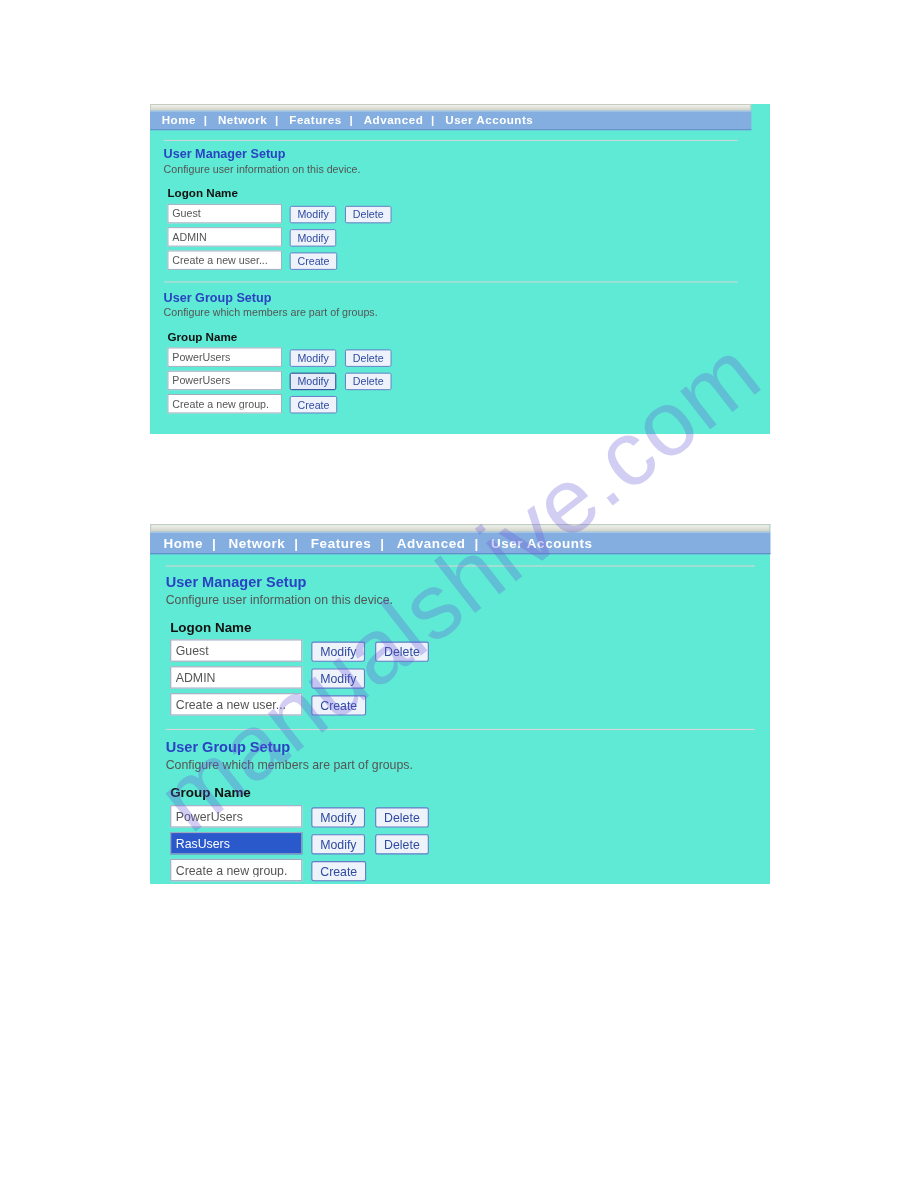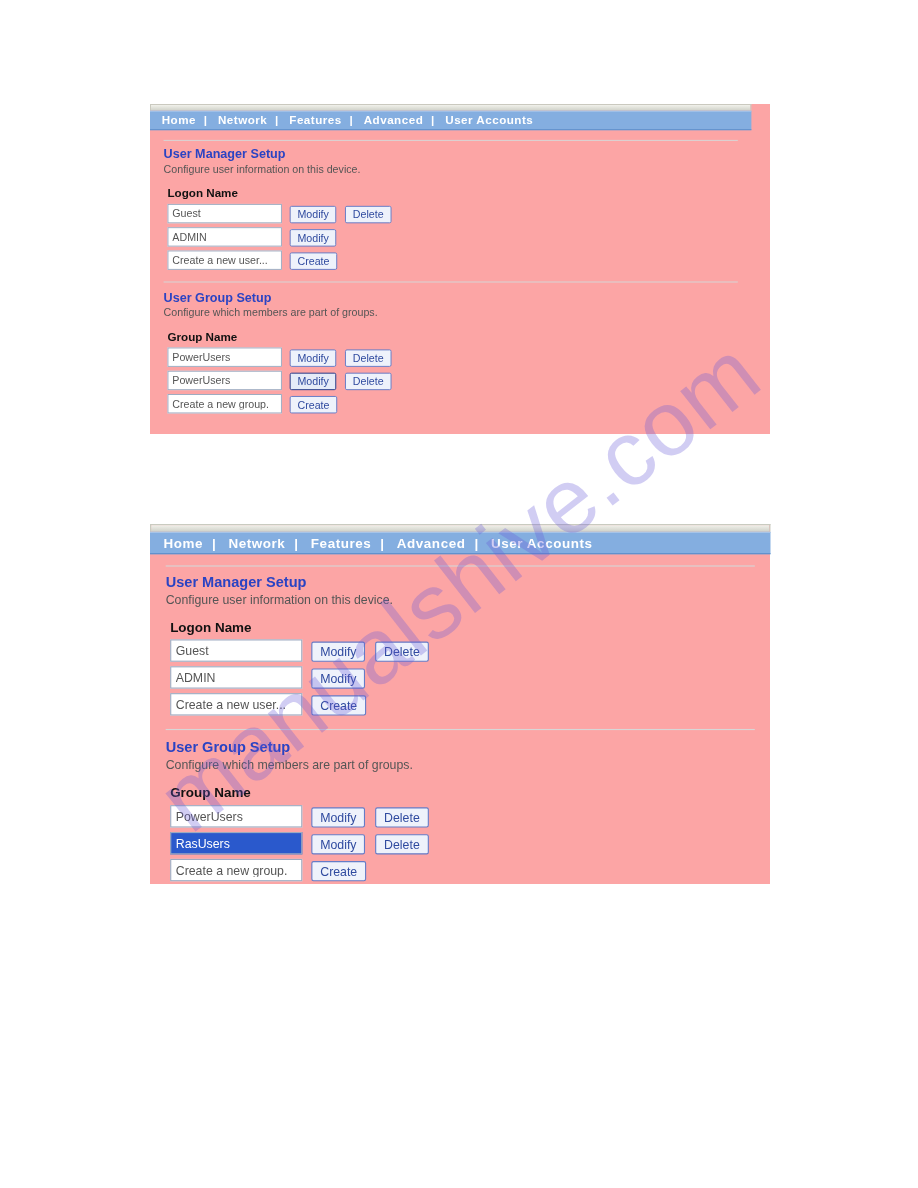--- a/index.html
+++ b/index.html
@@ -1,17 +1,17 @@
 <!DOCTYPE html>
 <html><head>
 <meta charset="utf-8">
 <style>
   html,body{margin:0;padding:0;background:#fff;font-family:Tahoma,Verdana,Arial,sans-serif;}
   .page{width:918px;min-height:1188px;background:#fff;position:relative;}
-  .panel{position:absolute;left:150px;width:620px;background:#fca5a5;}
+  .panel{position:absolute;left:150px;width:620px;background:#5eead4;}
   .panel-top{top:104px;height:330px;}
   .panel-bot{top:524px;height:360px;}
   .scale{transform:scale(1.12);transform-origin:top left;width:554px;}
   .panel-top .scale{transform:scale(0.97);transform-origin:top left;width:620px;}
   .window-bar{height:6px;background:linear-gradient(to bottom,#f1f1eb 0%,#ced0c7 100%);border:1px solid #c9cbc0;border-bottom:0;}
   .nav{background:#84aee0;color:#fff;font-size:12px;font-weight:bold;height:18px;line-height:18px;padding:0 12px;border-top:1px solid #a8c5e9;border-bottom:1px solid #5d8dc9;}
   .nav a{color:#fff;text-decoration:none;letter-spacing:.5px;}
   .nav-sep{padding:0 8px;color:#fff;}
   .content{padding:8px 14px 2px 14px;}
   .hr-full{border:none;border-top:1px solid #d7d7d7;margin:2px 0 6px 0;}

